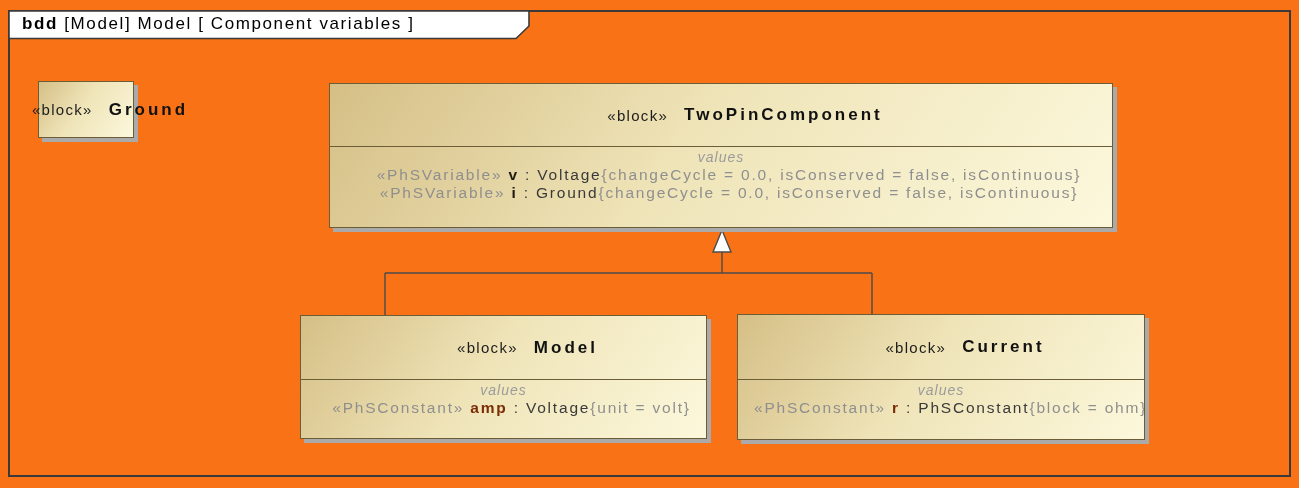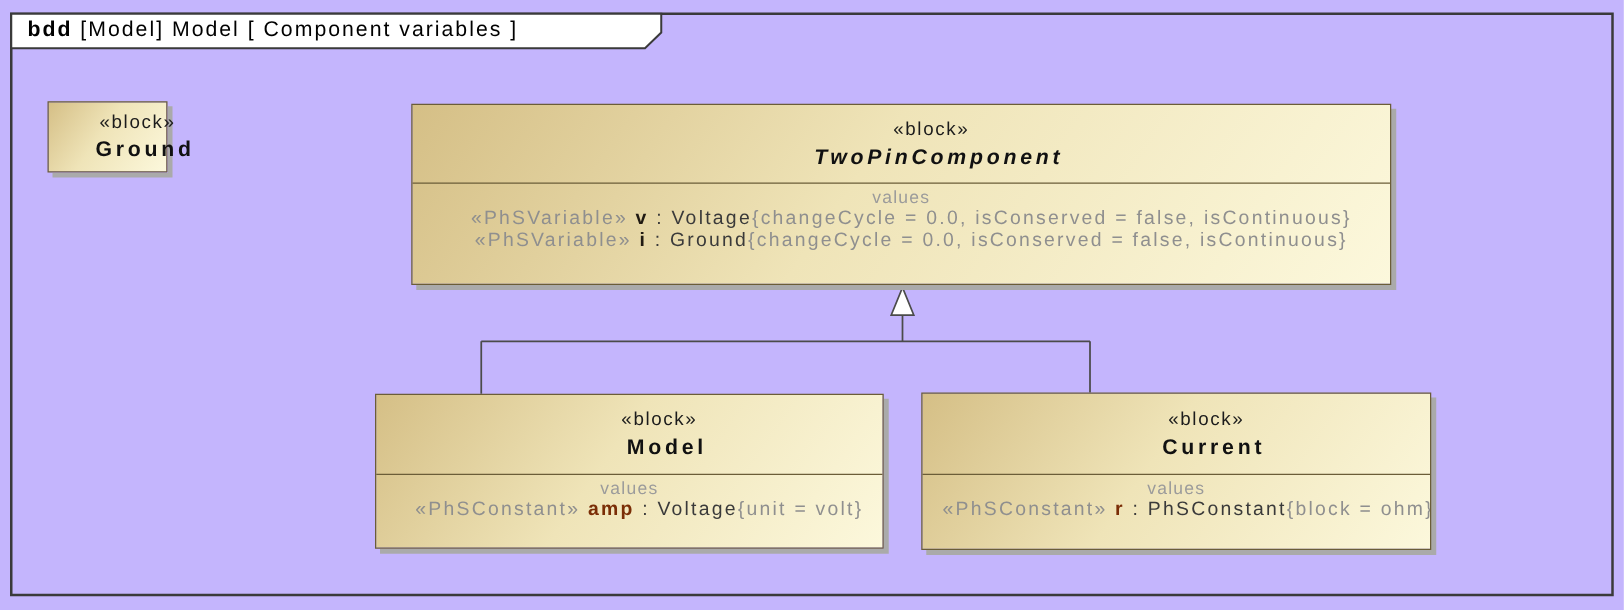--- a/index.html
+++ b/index.html
@@ -4,38 +4,38 @@
 <style>
   :root{
     --frame-border:#3a3a3a; --connector:#4b4b4b; --block-border:#6b5d38;
     --fill-dark:#d5bf86; --fill-mid:#efe4b8; --fill-light:#fcf8dc;
     --shadow:#aaaaaa; --stereotype-text:#1c1c1c; --name-text:#111111;
     --muted:#8f8f8f; --prop-type:#3a3a3a; --prop-name-dark:#201a12;
     --prop-name-accent:#7a2d06; --values-label:#9b9b9b;
   }
   *{margin:0;padding:0;box-sizing:border-box;}
   body{background:#ffffff;font-family:"Liberation Sans",sans-serif;}
-  .canvas{position:relative;width:1299px;height:488px;background:#c4b5fd;overflow:hidden;}
+  .canvas{position:relative;width:1299px;height:488px;background:#f97316;overflow:hidden;}
   .lines{position:absolute;left:0;top:0;width:1299px;height:488px;z-index:1;}
   .frame-rect{fill:none;stroke:var(--frame-border);stroke-width:2;}
   .tab-shape{fill:#ffffff;stroke:var(--frame-border);stroke-width:1.6;}
   .conn{fill:none;stroke:var(--connector);stroke-width:1.4;}
   .arrowhead{fill:#ffffff;stroke:var(--connector);stroke-width:1.4;}
   .frame-title{position:absolute;left:22px;top:14px;z-index:2;font-size:17px;
     letter-spacing:1.6px;color:#000;white-space:pre;}
   .frame-title .b{font-weight:bold;letter-spacing:1.6px;}
   .block{position:absolute;z-index:2;border:1px solid var(--block-border);
     background:linear-gradient(125deg,var(--fill-dark) 0%,var(--fill-mid) 45%,var(--fill-light) 100%);
     box-shadow:4px 4px 0 var(--shadow);}
-  .hdr{display:flex;flex-direction:column;align-items:center;justify-content:center;gap:4px;padding-left:48px;}
+  .hdr{display:flex;flex-direction:row;align-items:center;justify-content:center;gap:4px;padding-left:48px;}
   .st{font-size:15px;letter-spacing:1.3px;color:var(--stereotype-text);line-height:17px;}
   .nm{font-size:17px;font-weight:bold;letter-spacing:3px;color:var(--name-text);line-height:20px;margin-left:12px;}
-  .nm.it{font-style:italic;}
+  .nm.it{}
   .vals{border-top:1px solid var(--block-border);text-align:center;padding-top:2px;overflow:hidden;}
-  .vlabel{font-size:14px;letter-spacing:1px;color:var(--values-label);line-height:17px;}
+  .vlabel{font-style:italic;font-size:14px;letter-spacing:1px;color:var(--values-label);line-height:17px;}
   .vline{font-size:15.5px;letter-spacing:1.8px;line-height:18px;white-space:nowrap;padding-left:16px;}
   .vline span{white-space:pre;}
   .sgray{color:var(--muted);}
   .pn{font-weight:bold;color:var(--prop-name-dark);}
   .pna{font-weight:bold;color:var(--prop-name-accent);margin-top:24px;}
   .pt{color:var(--prop-type);}
   .pm{color:var(--muted);}
 </style>
 </head>
 <body>

